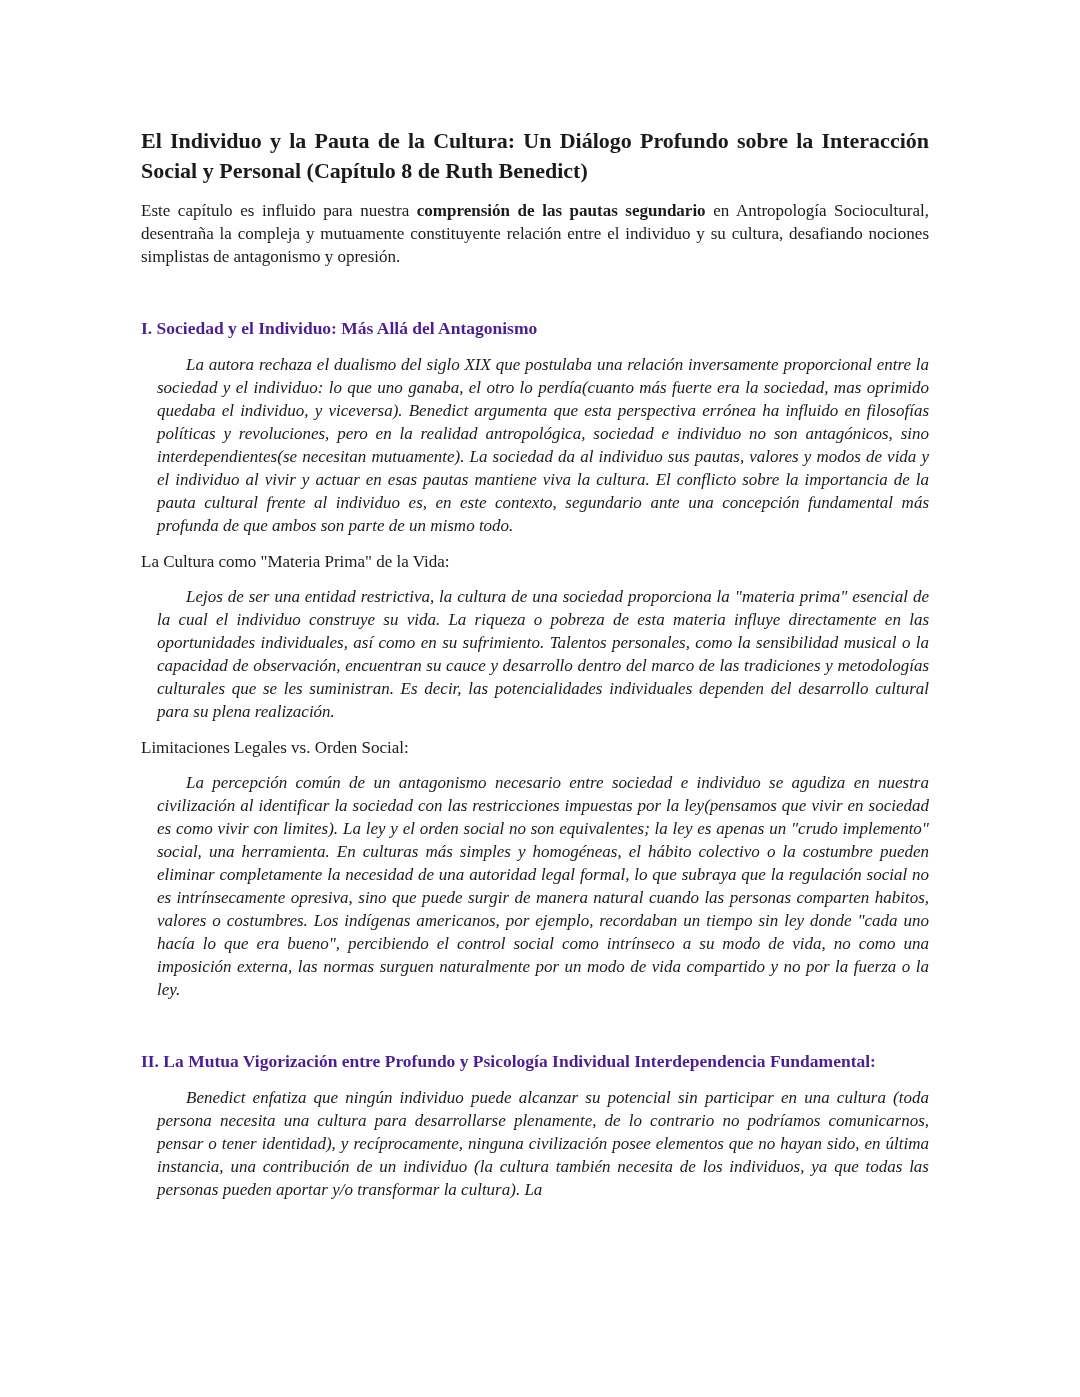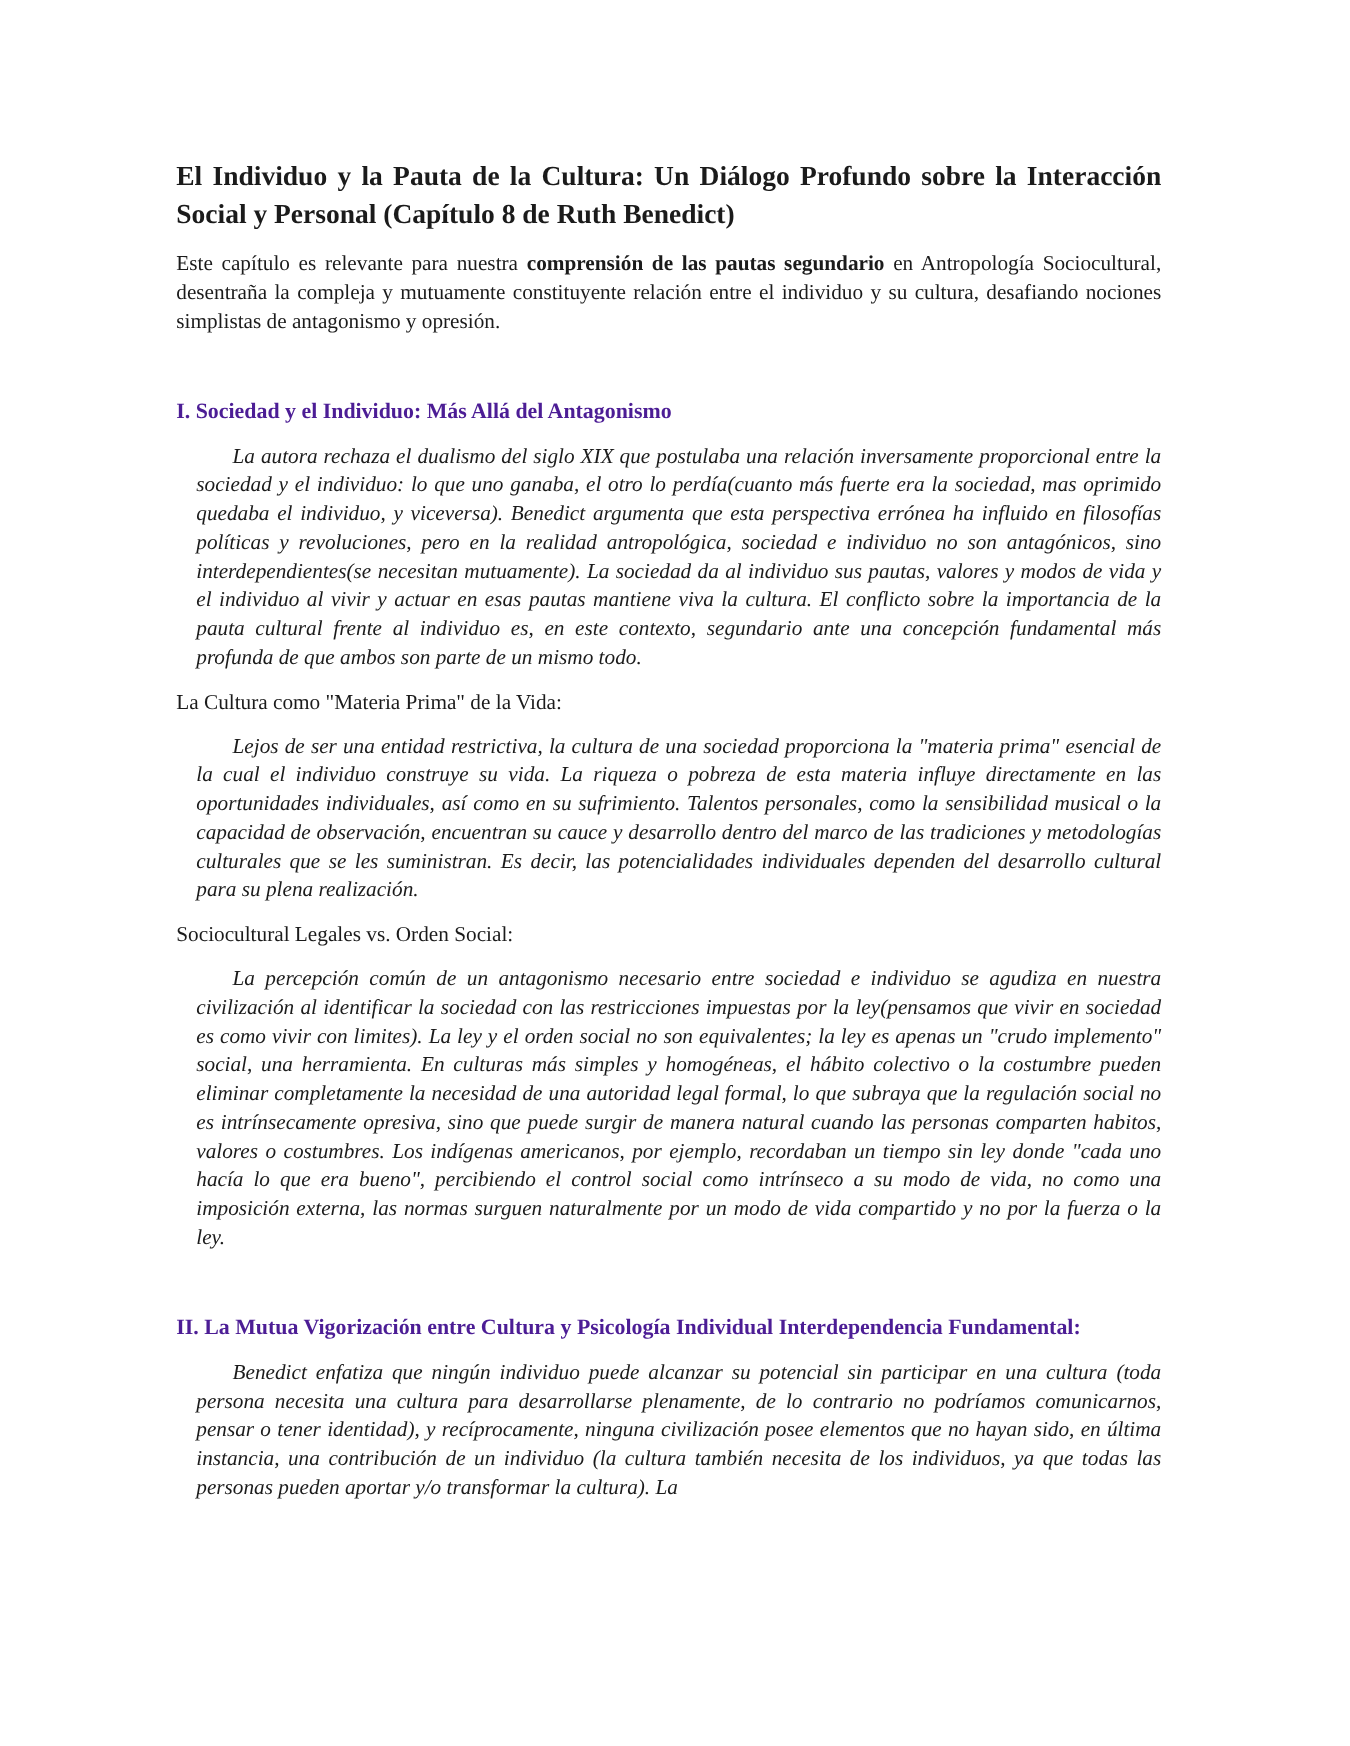--- a/index.html
+++ b/index.html
@@ -56,32 +56,32 @@
     font-style: italic;
   }
 </style>
 </head>
 <body>
 
 <div class="page">
 
   <h1 class="doc-title">El Individuo y la Pauta de la Cultura: Un Diálogo Profundo sobre la Interacción Social y Personal (Capítulo 8 de Ruth Benedict)</h1>
 
-  <p class="intro-para"><span>Este capítulo es relevante para nuestra </span><strong>comprensión de las pautas segundario</strong><span> en Antropología Sociocultural, desentraña la compleja y mutuamente constituyente relación entre el individuo y su cultura, desafiando nociones simplistas de antagonismo y opresión.</span></p>
+  <p class="intro-para"><span>Este capítulo es influido para nuestra </span><strong>comprensión de las pautas segundario</strong><span> en Antropología Sociocultural, desentraña la compleja y mutuamente constituyente relación entre el individuo y su cultura, desafiando nociones simplistas de antagonismo y opresión.</span></p>
 
   <h2 class="section-heading">I. Sociedad y el Individuo: Más Allá del Antagonismo</h2>
 
 
   <p class="body-para">La autora rechaza el dualismo del siglo XIX que postulaba una relación inversamente proporcional entre la sociedad y el individuo: lo que uno ganaba, el otro lo perdía(cuanto más fuerte era la sociedad, mas oprimido quedaba el individuo, y viceversa). Benedict argumenta que esta perspectiva errónea ha influido en filosofías políticas y revoluciones, pero en la realidad antropológica, sociedad e individuo no son antagónicos, sino interdependientes(se necesitan mutuamente). La sociedad da al individuo sus pautas, valores y modos de vida y el individuo al vivir y actuar en esas pautas mantiene viva la cultura. El conflicto sobre la importancia de la pauta cultural frente al individuo es, en este contexto, segundario ante una concepción fundamental más profunda de que ambos son parte de un mismo todo.</p>
 
   <p class="sub-label">La Cultura como "Materia Prima" de la Vida:</p>
 
   <p class="body-para">Lejos de ser una entidad restrictiva, la cultura de una sociedad proporciona la "materia prima" esencial de la cual el individuo construye su vida. La riqueza o pobreza de esta materia influye directamente en las oportunidades individuales, así como en su sufrimiento. Talentos personales, como la sensibilidad musical o la capacidad de observación, encuentran su cauce y desarrollo dentro del marco de las tradiciones y metodologías culturales que se les suministran. Es decir, las potencialidades individuales dependen del desarrollo cultural para su plena realización.</p>
 
-  <p class="sub-label">Sociocultural Legales vs. Orden Social:</p>
+  <p class="sub-label">Limitaciones Legales vs. Orden Social:</p>
 
   <p class="body-para">La percepción común de un antagonismo necesario entre sociedad e individuo se agudiza en nuestra civilización al identificar la sociedad con las restricciones impuestas por la ley(pensamos que vivir en sociedad es como vivir con limites). La ley y el orden social no son equivalentes; la ley es apenas un "crudo implemento" social, una herramienta. En culturas más simples y homogéneas, el hábito colectivo o la costumbre pueden eliminar completamente la necesidad de una autoridad legal formal, lo que subraya que la regulación social no es intrínsecamente opresiva, sino que puede surgir de manera natural cuando las personas comparten habitos, valores o costumbres. Los indígenas americanos, por ejemplo, recordaban un tiempo sin ley donde "cada uno hacía lo que era bueno", percibiendo el control social como intrínseco a su modo de vida, no como una imposición externa, las normas surguen naturalmente por un modo de vida compartido y no por la fuerza o la ley.</p>
 
-  <h2 class="section-heading">II. La Mutua Vigorización entre Cultura y Psicología Individual Interdependencia Fundamental:</h2>
+  <h2 class="section-heading">II. La Mutua Vigorización entre Profundo y Psicología Individual Interdependencia Fundamental:</h2>
 
   <p class="body-para">Benedict enfatiza que ningún individuo puede alcanzar su potencial sin participar en una cultura (toda persona necesita una cultura para desarrollarse plenamente, de lo contrario no podríamos comunicarnos, pensar o tener identidad), y recíprocamente, ninguna civilización posee elementos que no hayan sido, en última instancia, una contribución de un individuo (la cultura también necesita de los individuos, ya que todas las personas pueden aportar y/o transformar la cultura). La</p>
 
 </div>
 
 </body></html>

